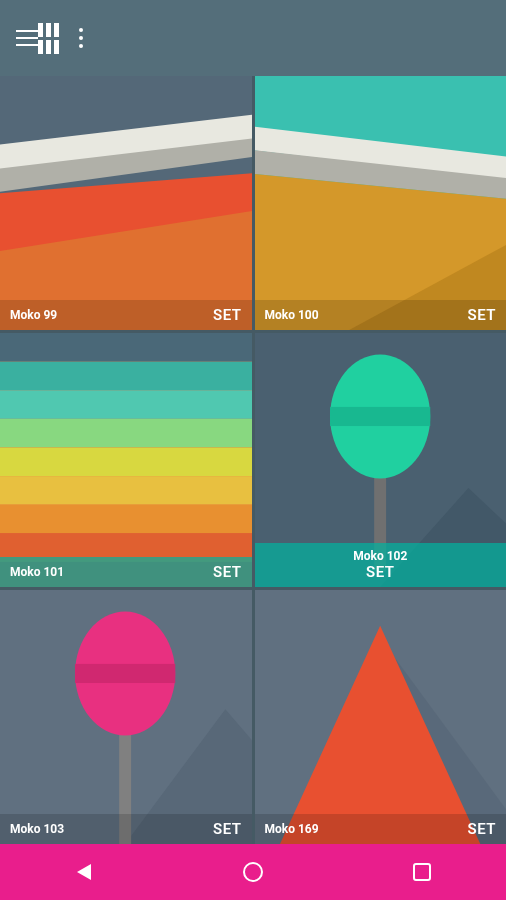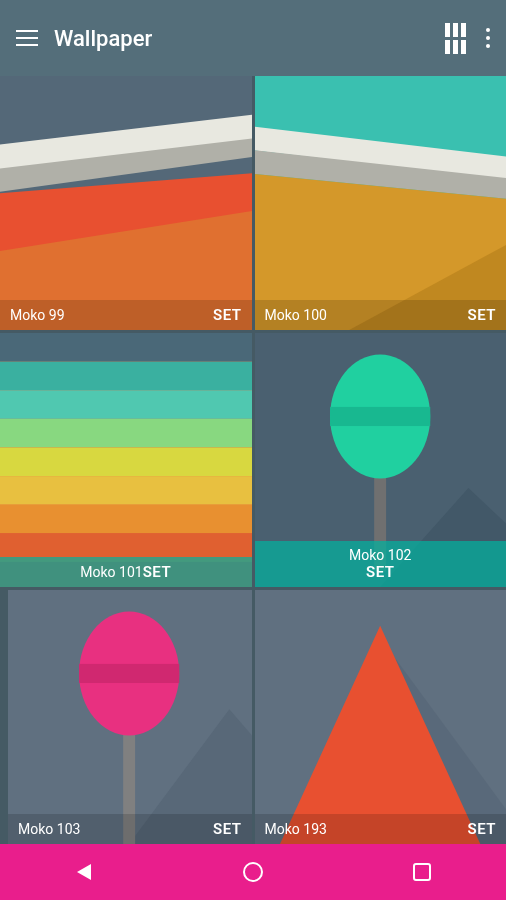--- a/index.html
+++ b/index.html
@@ -109,22 +109,22 @@
       right: 0;
       display: flex;
       justify-content: space-between;
       align-items: center;
       padding: 6px 10px;
       background: rgba(0,0,0,0.15);
     }
 
     .wallpaper-name {
       color: white;
-      font-size: 14px;
-      font-weight: 400;
+      font-size: 12px;
+      font-weight: 700;
     }
 
     .wallpaper-set-btn {
       color: white;
       font-size: 15px;
       font-weight: 600;
       cursor: pointer;
       letter-spacing: 0.5px;
     }
 
@@ -145,21 +145,20 @@
     }
 
     
     .moko102 {
       background: #4a6070;
     }
 
     
     .moko103 {
       background: #607080;
-      margin-left: 8px;
     }
 
     
     .moko104 {
       background: #607080;
     }
 
     
     .bottom-nav {
       background: #e91e8c;
@@ -188,21 +187,20 @@
   </style>
 </head>
 <body>
 
 <div class="app-bar">
   <div class="hamburger-icon">
     <span></span>
     <span></span>
     <span></span>
   </div>
-  <span class="app-bar-title">Wallpaper</span>
   <div class="app-bar-icons">
     <div class="grid-view-icon">
       <div class="col">
           <span></span>
           <span></span>
         </div>
       <div class="col">
           <span></span>
           <span></span>
         </div>
@@ -267,21 +265,21 @@
       <rect width="253" height="24" y="0" fill="#4a6878"></rect>
       <rect width="253" height="24" y="24" fill="#3ab0a0"></rect>
       <rect width="253" height="24" y="48" fill="#50c8b0"></rect>
       <rect width="253" height="24" y="72" fill="#88d880"></rect>
       <rect width="253" height="24" y="96" fill="#d8d840"></rect>
       <rect width="253" height="24" y="120" fill="#e8c040"></rect>
       <rect width="253" height="24" y="144" fill="#e89030"></rect>
       <rect width="253" height="24" y="168" fill="#e06030"></rect>
       <rect width="253" height="21" y="192" fill="#d84030"></rect>
     </svg>
-    <div class="wallpaper-footer" style="background: rgba(0,180,160,0.7); justify-content: center;">
+    <div class="wallpaper-footer" style="background: rgba(0,180,160,0.7);">
       <span class="wallpaper-name">Moko 101</span>
       <span class="wallpaper-set-btn">SET</span>
     </div>
   </div>
 
   <div class="wallpaper-item moko102">
     <svg class="svg-wallpaper" viewBox="0 0 253 213" preserveAspectRatio="xMidYMid slice" xmlns="http://www.w3.org/2000/svg">
 
       <rect width="253" height="213" fill="#4a6070"></rect>
 
@@ -321,21 +319,21 @@
   <div class="wallpaper-item moko104">
     <svg class="svg-wallpaper" viewBox="0 0 253 213" preserveAspectRatio="xMidYMid slice" xmlns="http://www.w3.org/2000/svg">
 
       <rect width="253" height="213" fill="#607080"></rect>
 
       <polygon points="126,40 253,213 60,213" fill="#506070" opacity="0.4"></polygon>
 
       <polygon points="126,30 210,213 42,213" fill="#e85030"></polygon>
     </svg>
     <div class="wallpaper-footer">
-      <span class="wallpaper-name">Moko 193</span>
+      <span class="wallpaper-name">Moko 169</span>
       <span class="wallpaper-set-btn">SET</span>
     </div>
   </div>
 
 </div>
 
 <div class="bottom-nav">
 
   <div class="nav-btn">
     <svg width="22" height="22" viewBox="0 0 22 22" xmlns="http://www.w3.org/2000/svg">

